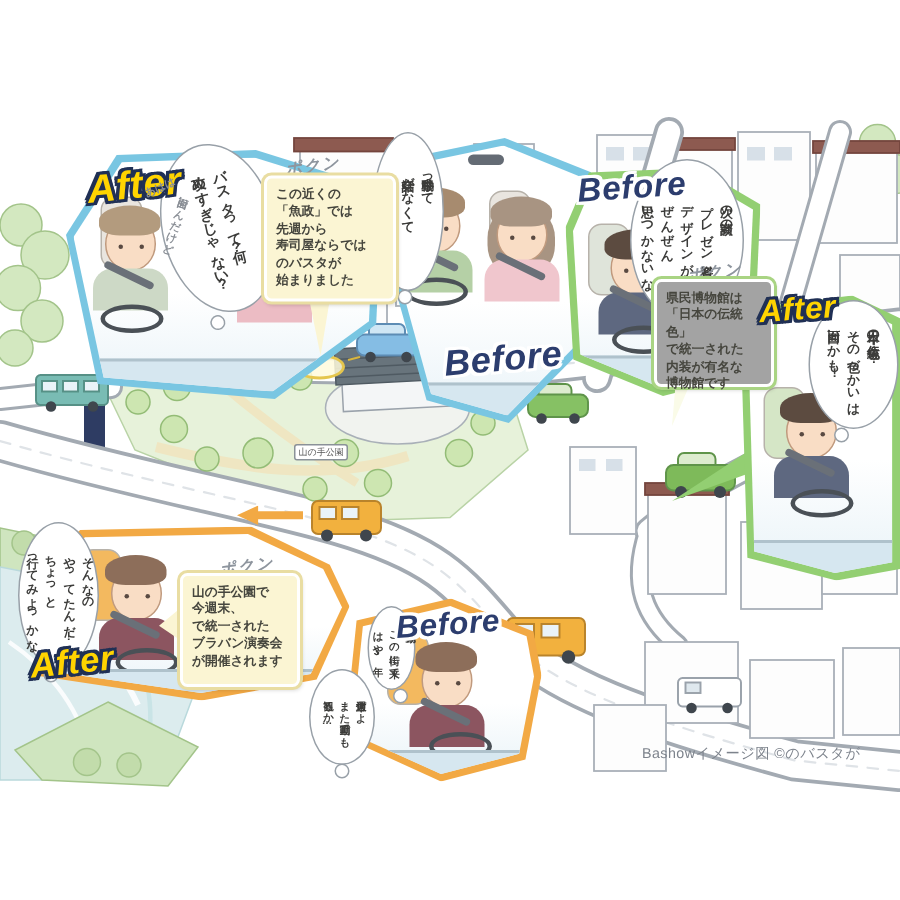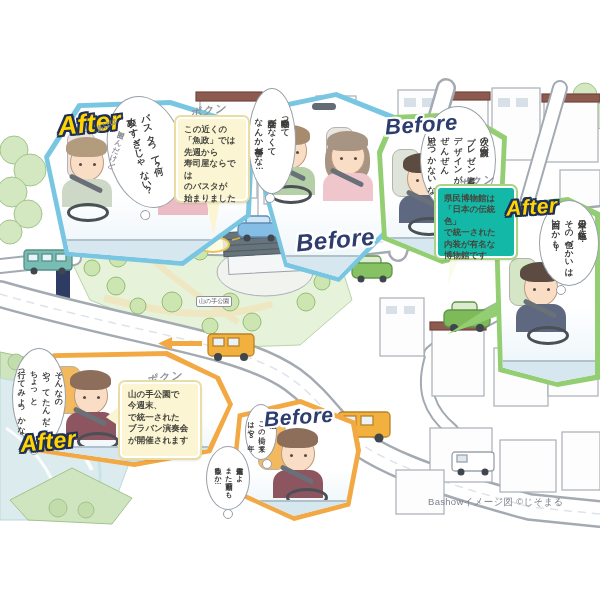--- a/index.html
+++ b/index.html
@@ -50,21 +50,21 @@
       display:flex;align-items:center;justify-content:center;}
   .th::after{content:"";position:absolute;width:8px;height:8px;background:#fff;border:1.2px solid #98a0a8;
       border-radius:50%;bottom:-10px;left:16px;}
   .vtx{writing-mode:vertical-rl;text-orientation:upright;white-space:pre-line;line-height:1.55;
        color:#3c3c3a;font-weight:bold;}
 
   
   .ann{position:absolute;z-index:35;background:var(--ann-yellow);border:2px solid #fff;border-radius:5px;
        box-shadow:0 0 0 2px var(--ann-yellow-border),1px 2px 3px rgba(0,0,0,.18);
        padding:5px 6px;white-space:pre-line;font-weight:bold;color:#46463e;line-height:1.35;box-sizing:border-box;}
-  .ann.green{background:#14b8a6;box-shadow:0 0 0 2px var(--ann-green-border),1px 2px 3px rgba(0,0,0,.18);}
+  .ann.green{background:#a3a3a3;box-shadow:0 0 0 2px var(--ann-green-border),1px 2px 3px rgba(0,0,0,.18);}
   .atail{position:absolute;z-index:34;background:var(--ann-yellow);}
   .atail.green{background:#fafbe8;}
 
   .sfx{position:absolute;z-index:32;font-weight:bold;font-style:italic;color:var(--sfx-color);
        font-size:11px;letter-spacing:1px;transform:rotate(-8deg);}
   .aside{position:absolute;z-index:41;font-size:7px;color:#8a8f96;font-weight:bold;}
   .tail{position:absolute;z-index:18;}
   .rarrow{position:absolute;left:158px;top:337px;width:44px;height:13px;background:var(--frame-orange);
        clip-path:polygon(0 50%,32% 0,32% 30%,100% 30%,100% 70%,32% 70%,32% 100%);z-index:16;}
   .spot{position:absolute;left:196px;top:236px;width:30px;height:13px;border:2px solid #e5c64e;
@@ -252,21 +252,21 @@
       </g>
     </g>
     <g stroke="#d9b53e" stroke-width="1.5">
       <line x1="228" y1="232" x2="234" y2="226"></line>
         <line x1="232" y1="240" x2="240" y2="238"></line>
     </g>
   </svg>
 
   <div class="spot"></div>
   <div class="psign">山の手公園</div>
-  <div class="credit">Bashowイメージ図 ©じそまる</div>
+  <div class="credit">Bashowイメージ図 ©のバスタが</div>
   <div class="rarrow"></div>
 
   <div class="tail" style="left:448px;top:296px;width:58px;height:38px;background:var(--frame-green);
               clip-path:polygon(100% 0,100% 45%,0 100%);"></div>
 
   <div class="panel" style="left:44px;top:100px;width:211px;height:166px;--frame:var(--frame-blue);
               --clip:polygon(0% 34%,16% 2%,60% 0%,100% 16%,98% 70%,66% 100%,10% 94%);">
     <div class="panel-in">
       <i class="mir" style="left:86px;top:8px"></i>
       <i class="seat" style="left:18px;top:26px"></i>
@@ -415,21 +415,21 @@
     </div>
   <div class="th" style="left:206px;top:446px;width:42px;height:62px">
     <span class="vtx" style="font-size:7px">週末何しよ
 また動画でも
 観るか…</span>
     </div>
 
   <div class="aside" style="left:96px;top:120px;transform:rotate(-24deg)">あはは</div>
   <div class="aside" style="left:112px;top:126px;writing-mode:vertical-rl;transform:rotate(18deg)">面白いんだけど</div>
 
-  <div class="ann" style="left:176px;top:117px;width:72px;height:84px;font-size:8.5px">この近くの
+  <div class="ann" style="left:176px;top:117px;width:88px;height:84px;font-size:8.5px">この近くの
 「魚政」では
 先週から
 寿司屋ならでは
 のバスタが
 始まりました</div>
   <div class="atail" style="left:206px;top:199px;width:14px;height:38px;clip-path:polygon(0 0,100% 0,55% 100%)"></div>
 
   <div class="ann green" style="left:436px;top:186px;width:80px;height:72px;font-size:8.5px">県民博物館は
 「日本の伝統色」
 で統一された

